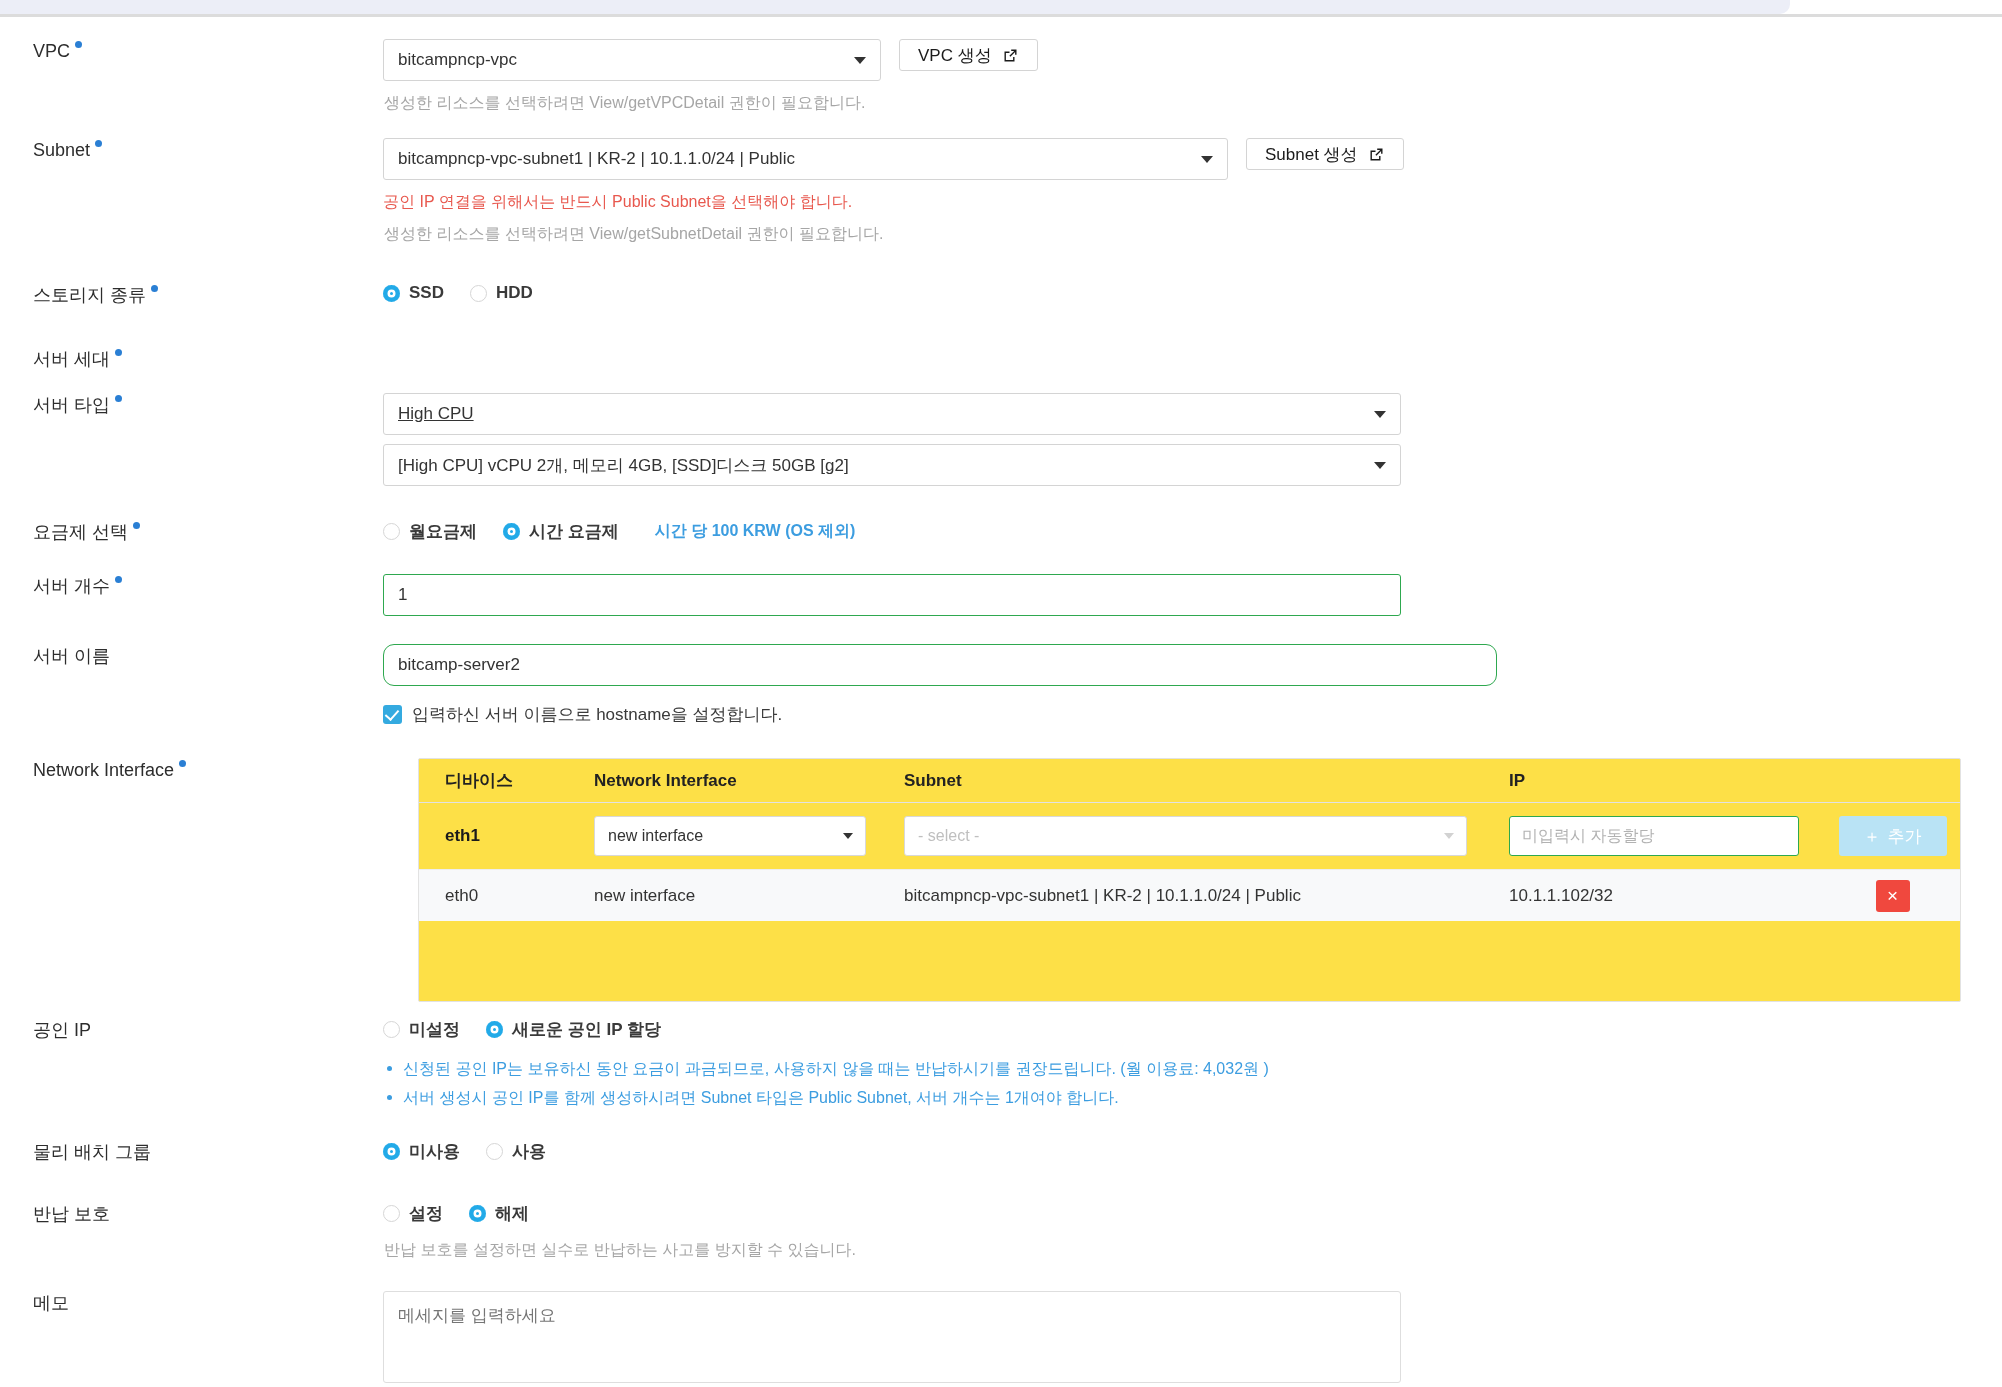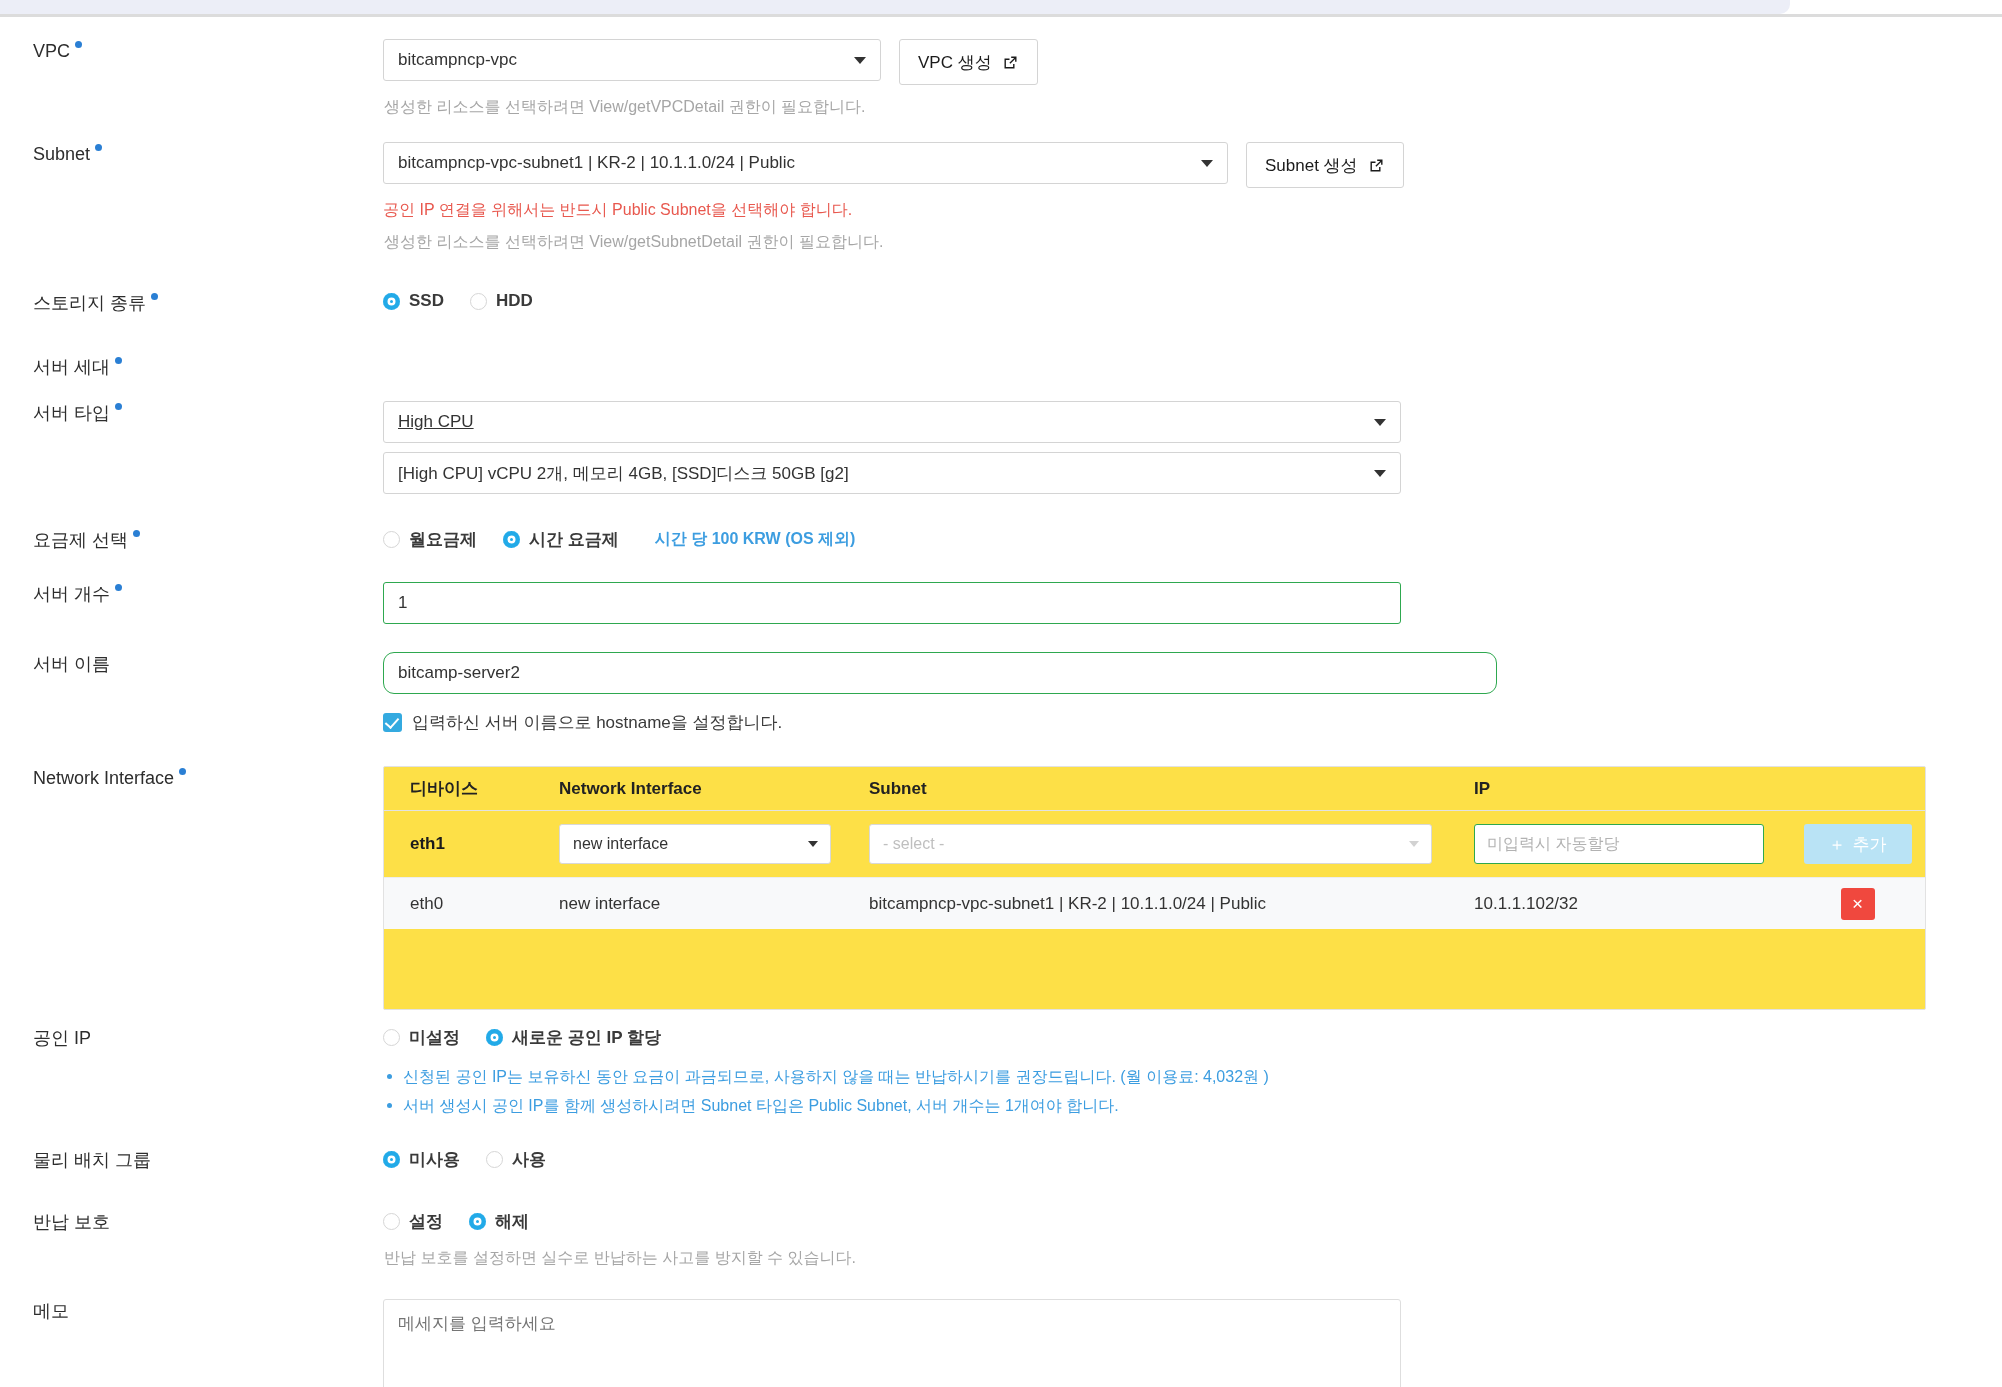--- a/index.html
+++ b/index.html
@@ -75,21 +75,21 @@
     width: 0; height: 0;
     margin-top: -3px;
     border-left: 6px solid transparent;
     border-right: 6px solid transparent;
     border-top: 7px solid #333;
   }
   .inputbox.green { border: 1px solid #2ea84f; }
   .ph { color: #b2b2b2; }
 
   .btn-outline {
-    height: 46px;
+    height: 32px;
     border: 1px solid #d4d4d4;
     border-radius: 3px;
     background: #fff;
     display: inline-flex;
     align-items: center;
     gap: 10px;
     padding: 0 18px;
     font-size: 17px;
     color: #1b1b1b;
     cursor: pointer;
@@ -369,21 +369,21 @@
       <div class="inputbox green" style="width:1114px;border-radius:11px;">
         <span>bitcamp-server2</span>
       </div>
       <label class="cbx-row" style="margin-top:17px;">
         <span class="cbx"></span>
         <span class="cbx-txt">입력하신 서버 이름으로 hostname을 설정합니다.</span>
       </label>
     </div>
   </div>
 
-  <div class="row" style="margin-top:30px;">
+  <div class="row" style="margin-top:30px;gap:35px;">
     <div class="lbl">
       <span>Network Interface</span><span class="req"></span>
     </div>
     <div class="ctl">
       <div class="ni-table">
         <div class="ni-head">
           <div class="c-dev">디바이스</div>
           <div class="c-ni">Network Interface</div>
           <div class="c-sub">Subnet</div>
           <div class="c-ip">IP</div>

